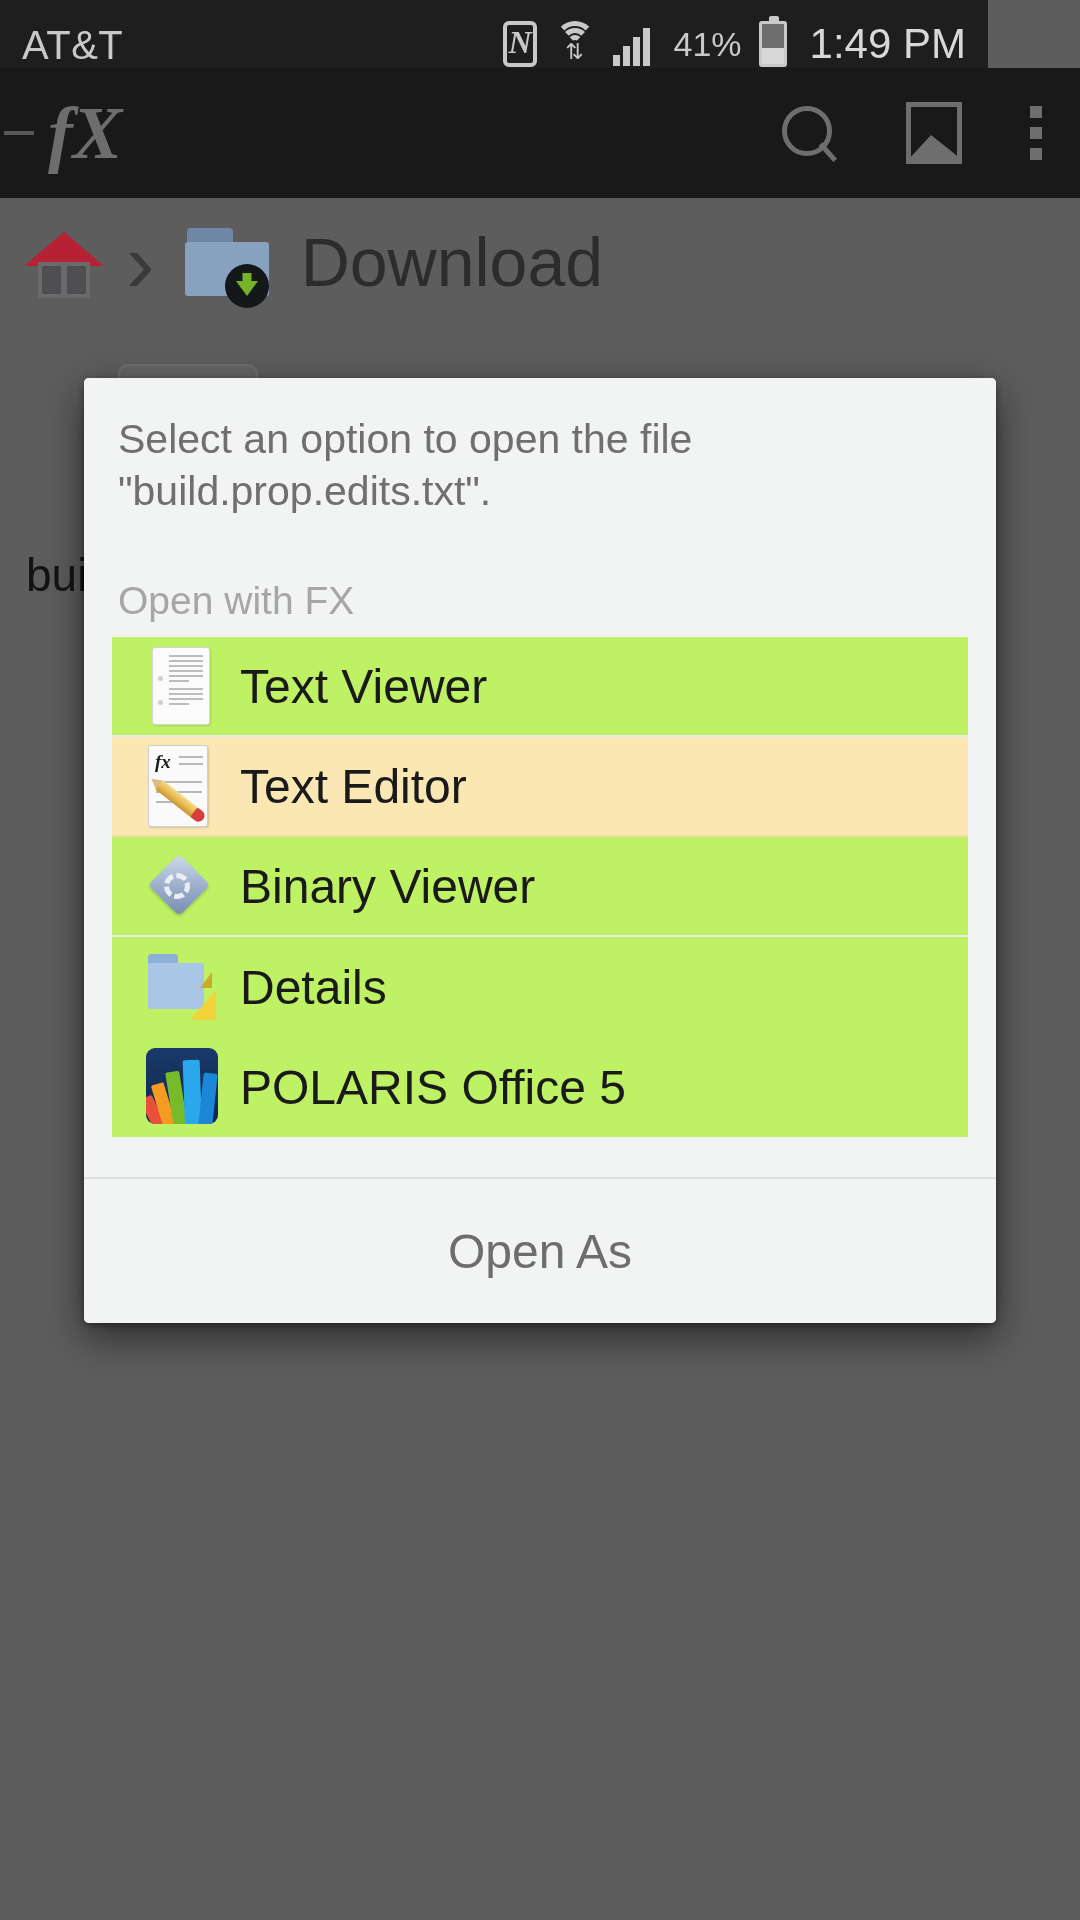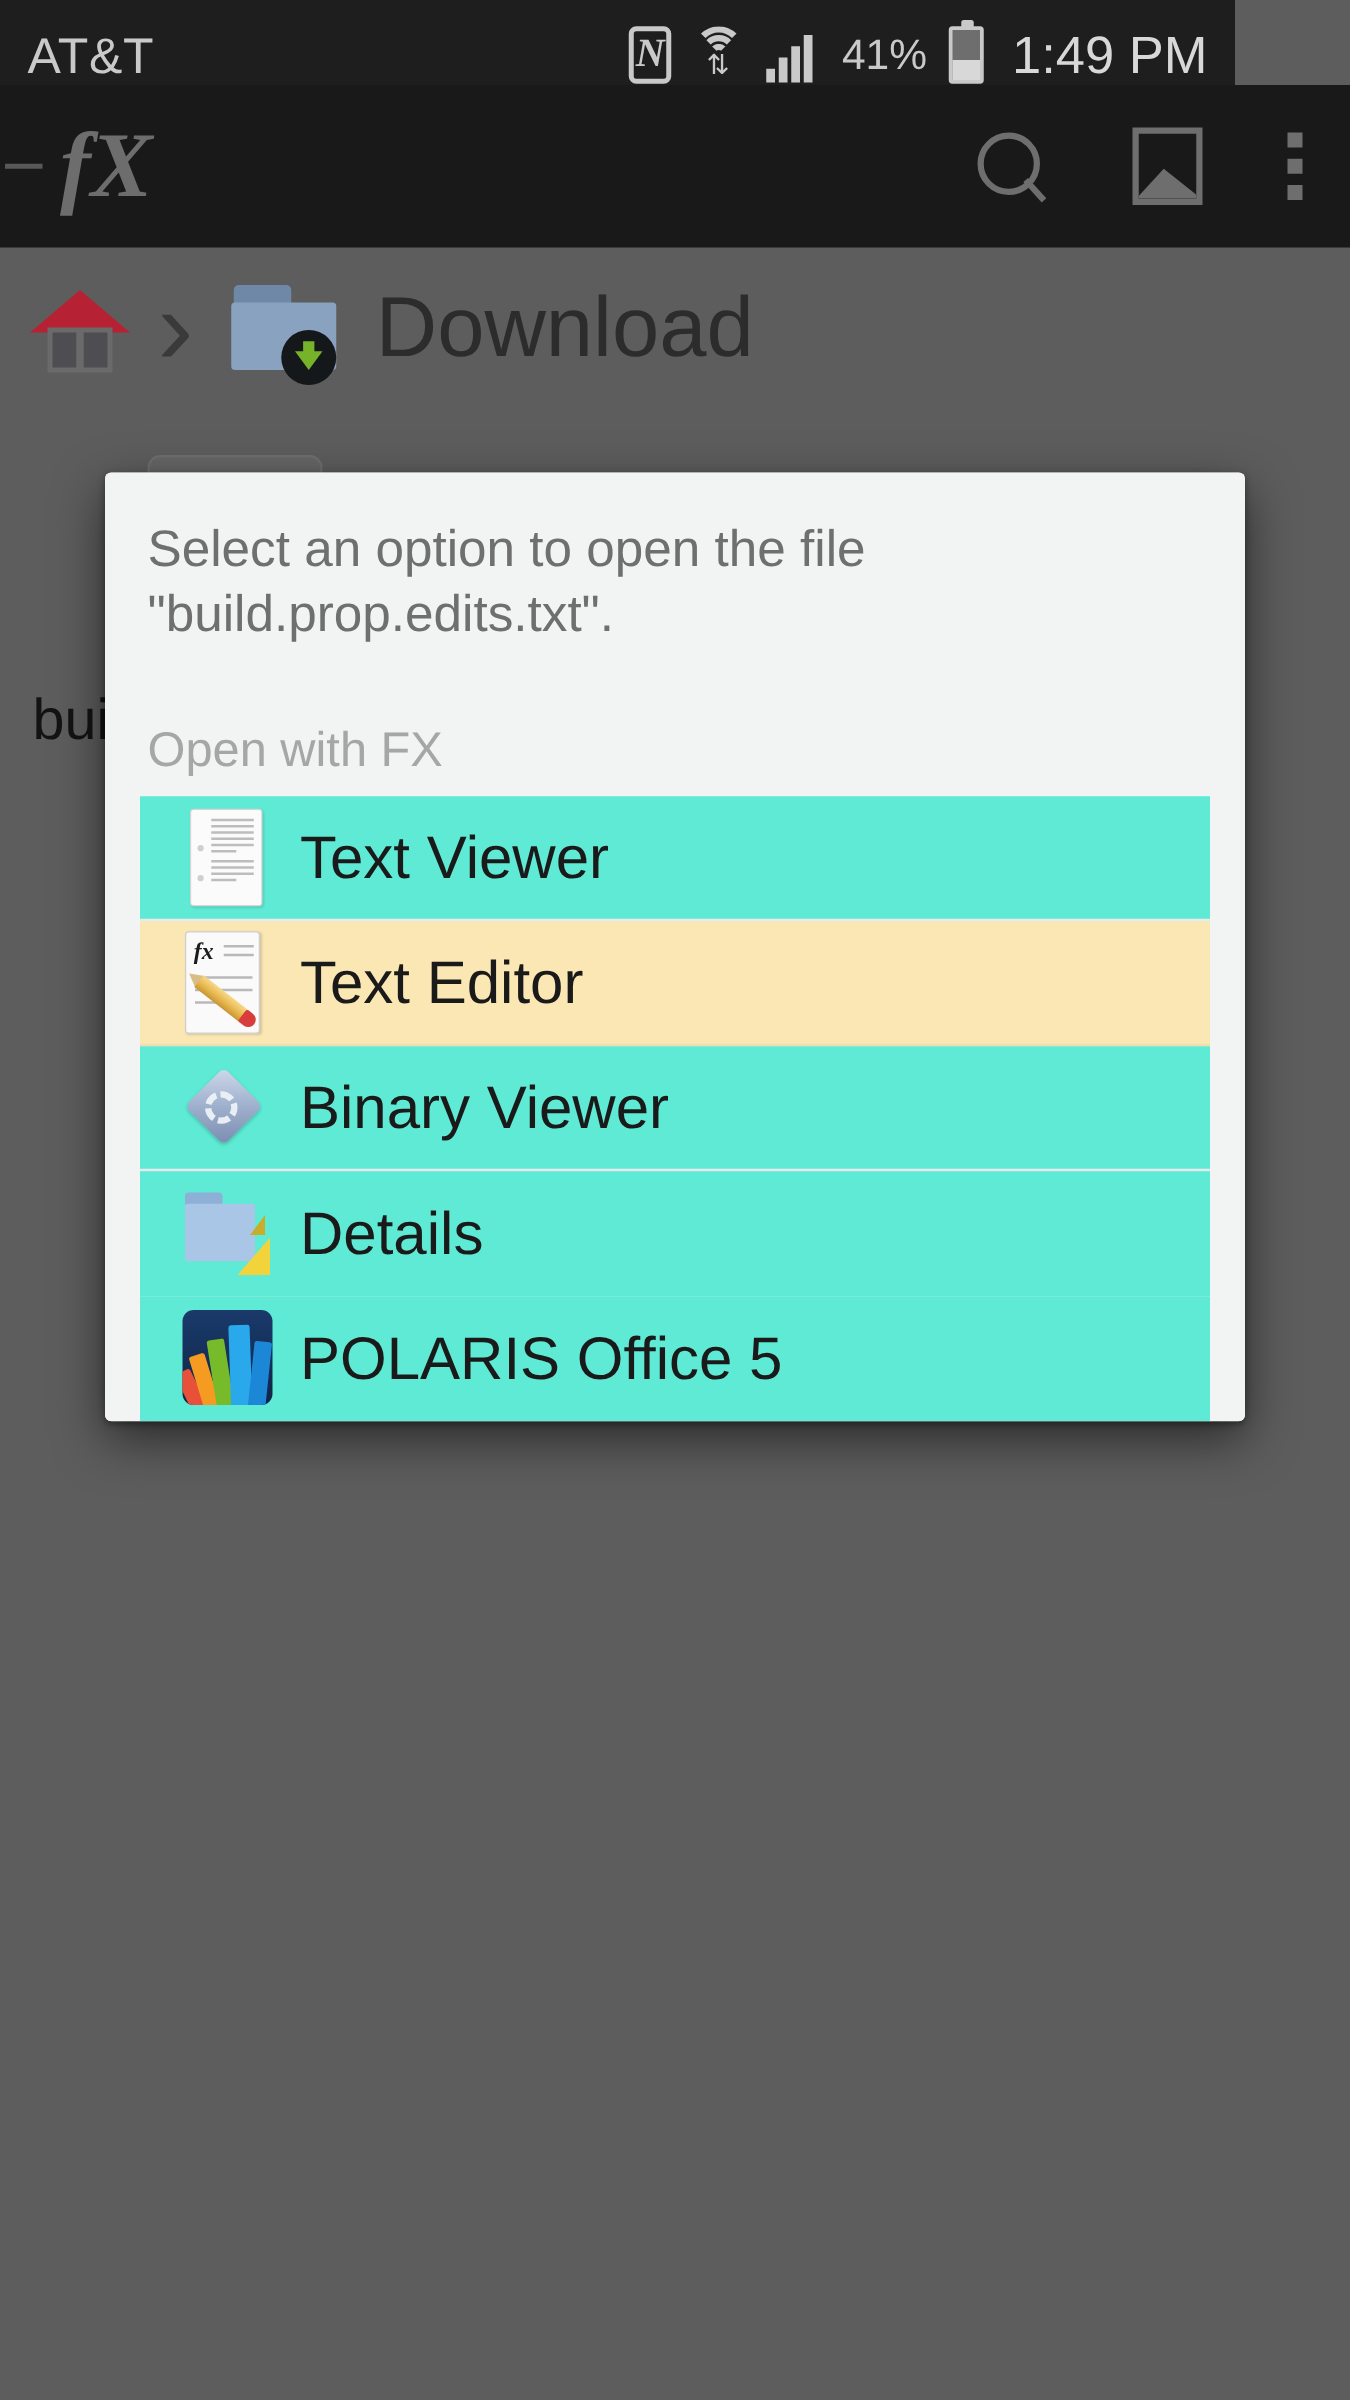--- a/index.html
+++ b/index.html
@@ -363,21 +363,21 @@
   .section-header {
     padding: 62px 0 14px 34px;
     color: #a6a6a6;
     font-size: 39px;
     font-weight: 300;
   }
   .opt-list {
     padding: 0 28px 0 28px;
   }
   .opt-row {
-    background: #5eead4;
+    background: #bef264;
     display: flex;
     align-items: center;
     height: 100px;
     padding-left: 26px;
     border-bottom: 2px solid #e9eaea;
     cursor: pointer;
   }
   .opt-row:last-child { border-bottom: none; }
   .opt-row.selected {
     background: #fbe7b3;
@@ -731,16 +731,19 @@
               <span class="b4"></span>
                 <span class="b5"></span>
             </div>
           </div>
           <div class="opt-label">POLARIS Office 5</div>
         </div>
       </div>
 
     </div>
 
+    <div class="dialog-footer">
+      <div class="footer-label">Open As</div>
+    </div>
 
   </div>
 
 </div>
 
 </body></html>

